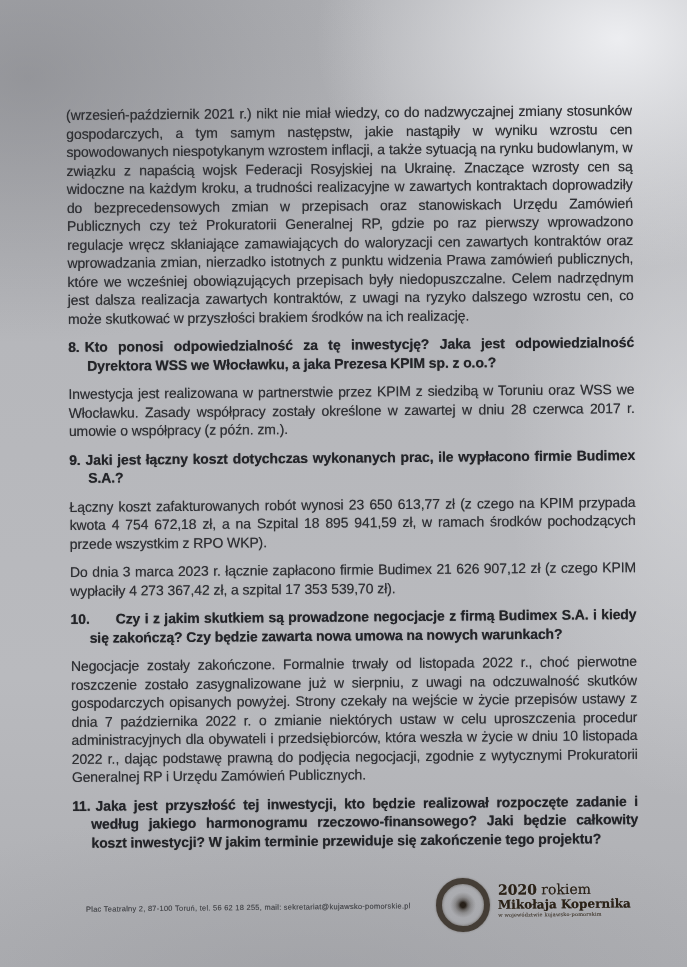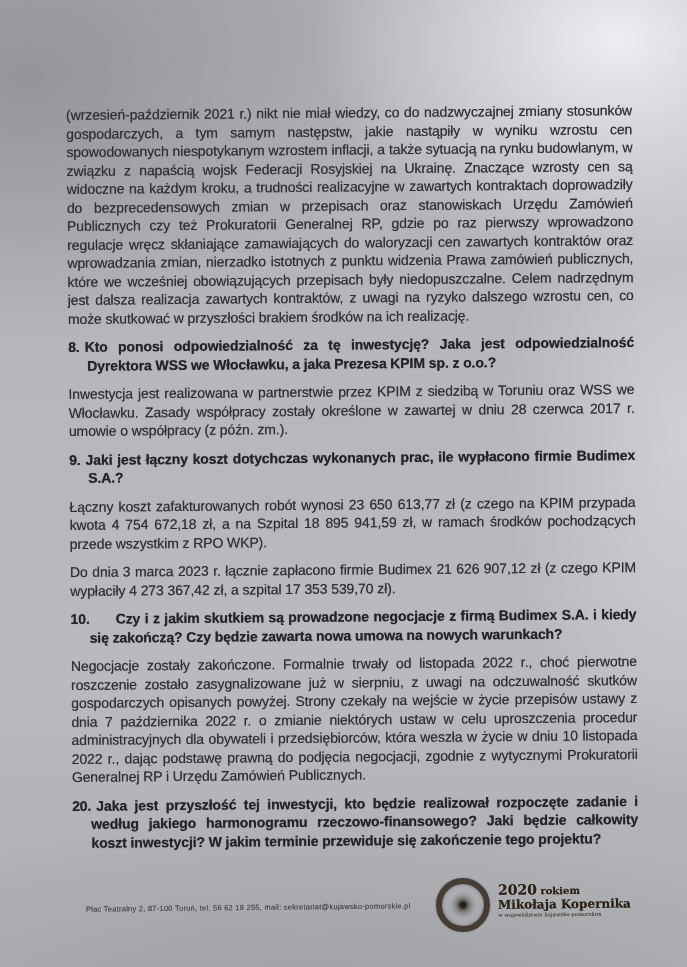--- a/index.html
+++ b/index.html
@@ -51,21 +51,21 @@
     background:
       radial-gradient(circle, rgba(32,25,17,0.95) 0 2.5px, rgba(32,25,17,0.5) 5px, rgba(32,25,17,0.22) 8px, rgba(32,25,17,0.08) 11px, transparent 13px);
   }
   .logo-text{
     position:absolute;left:498px;top:882px;width:150px;
     font-family:"DejaVu Serif",serif;color:#2b2218;
     transform:rotate(-0.6deg);line-height:1.05;
     text-shadow:0 0 0.6px rgba(43,34,24,0.6);
   }
   .logo-year{font-size:14px;font-weight:bold;}
-  .logo-year-small{font-size:10px;font-weight:bold;}
+  .logo-year-small{font-size:14px;font-weight:normal;}
   .logo-name{font-size:12px;font-weight:bold;margin-top:1px;}
   .logo-sub{font-size:5px;font-weight:normal;color:#4a4238;margin-top:2px;letter-spacing:0.2px;}
 </style>
 </head>
 <body>
 
 <div class="photo">
 
   <div class="content">
 
@@ -74,21 +74,21 @@
     <p class="question"><span class="qnum">8.</span><span>Kto ponosi odpowiedzialność za tę inwestycję? Jaka jest odpowiedzialność Dyrektora WSS we Włocławku, a jaka Prezesa KPIM sp. z o.o.?</span></p>
     <p class="answer">Inwestycja jest realizowana w partnerstwie przez KPIM z siedzibą w Toruniu oraz WSS we Włocławku. Zasady współpracy zostały określone w zawartej w dniu 28 czerwca 2017 r. umowie o współpracy (z późn. zm.).</p>
 
     <p class="question"><span class="qnum">9.</span><span>Jaki jest łączny koszt dotychczas wykonanych prac, ile wypłacono firmie Budimex S.A.?</span></p>
     <p class="answer">Łączny koszt zafakturowanych robót wynosi 23&nbsp;650&nbsp;613,77 zł (z czego na KPIM przypada kwota 4&nbsp;754&nbsp;672,18 zł, a na Szpital 18&nbsp;895&nbsp;941,59 zł, w ramach środków pochodzących przede wszystkim z RPO WKP).</p>
     <p class="answer">Do dnia 3 marca 2023 r. łącznie zapłacono firmie Budimex 21&nbsp;626&nbsp;907,12 zł (z czego KPIM wypłaciły 4&nbsp;273&nbsp;367,42 zł, a szpital 17&nbsp;353&nbsp;539,70 zł).</p>
 
     <p class="question q10"><span class="qnum">10.</span><span>Czy i z jakim skutkiem są prowadzone negocjacje z firmą Budimex S.A. i kiedy się zakończą? Czy będzie zawarta nowa umowa na nowych warunkach?</span></p>
     <p class="answer">Negocjacje zostały zakończone. Formalnie trwały od listopada 2022 r., choć pierwotne roszczenie zostało zasygnalizowane już w sierpniu, z uwagi na odczuwalność skutków gospodarczych opisanych powyżej. Strony czekały na wejście w życie przepisów ustawy z dnia 7 października 2022 r. o zmianie niektórych ustaw w celu uproszczenia procedur administracyjnych dla obywateli i przedsiębiorców, która weszła w życie w dniu 10 listopada 2022 r., dając podstawę prawną do podjęcia negocjacji, zgodnie z wytycznymi Prokuratorii Generalnej RP i Urzędu Zamówień Publicznych.</p>
 
-    <p class="question"><span class="qnum">20.</span><span>Jaka jest przyszłość tej inwestycji, kto będzie realizował rozpoczęte zadanie i według jakiego harmonogramu rzeczowo-finansowego? Jaki będzie całkowity koszt inwestycji? W jakim terminie przewiduje się zakończenie tego projektu?</span></p>
+    <p class="question"><span class="qnum">11.</span><span>Jaka jest przyszłość tej inwestycji, kto będzie realizował rozpoczęte zadanie i według jakiego harmonogramu rzeczowo-finansowego? Jaki będzie całkowity koszt inwestycji? W jakim terminie przewiduje się zakończenie tego projektu?</span></p>
 
   </div>
 
   <div class="footer-address">Plac Teatralny 2, 87-100 Toruń, tel. 56 62 18 255, mail: sekretariat@kujawsko-pomorskie.pl</div>
 
   <div class="seal">
     <div class="seal-ring"></div>
     <div class="seal-sun"></div>
   </div>
 

